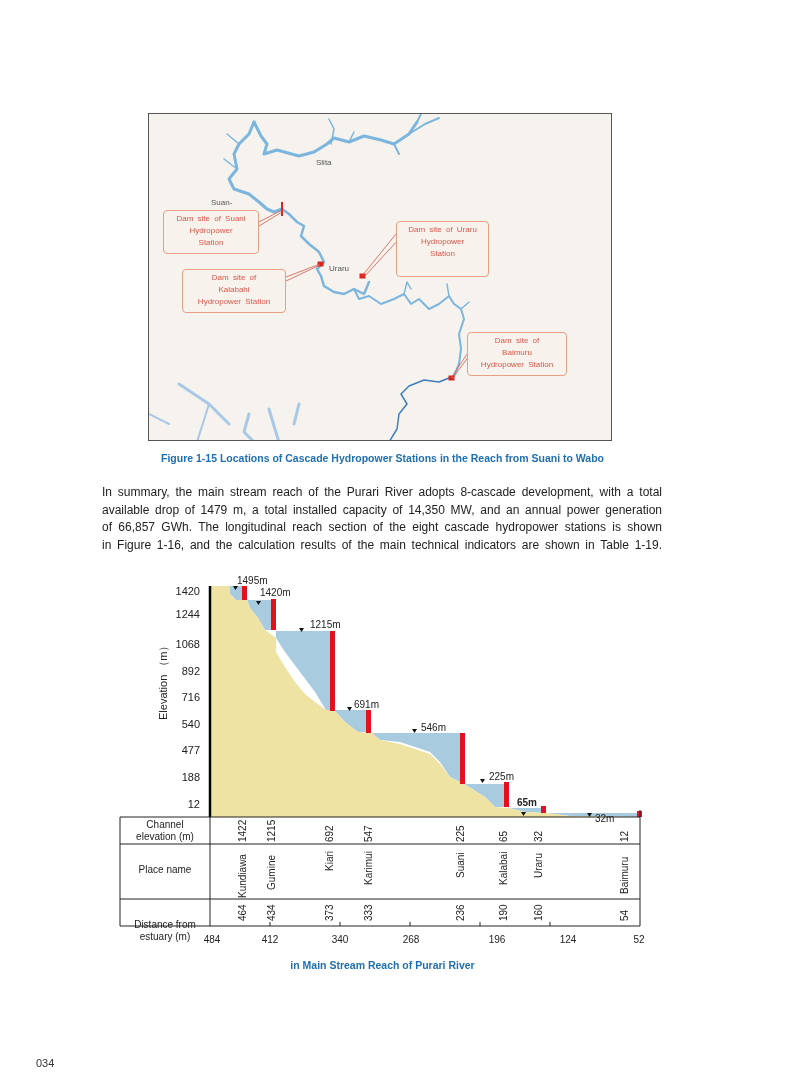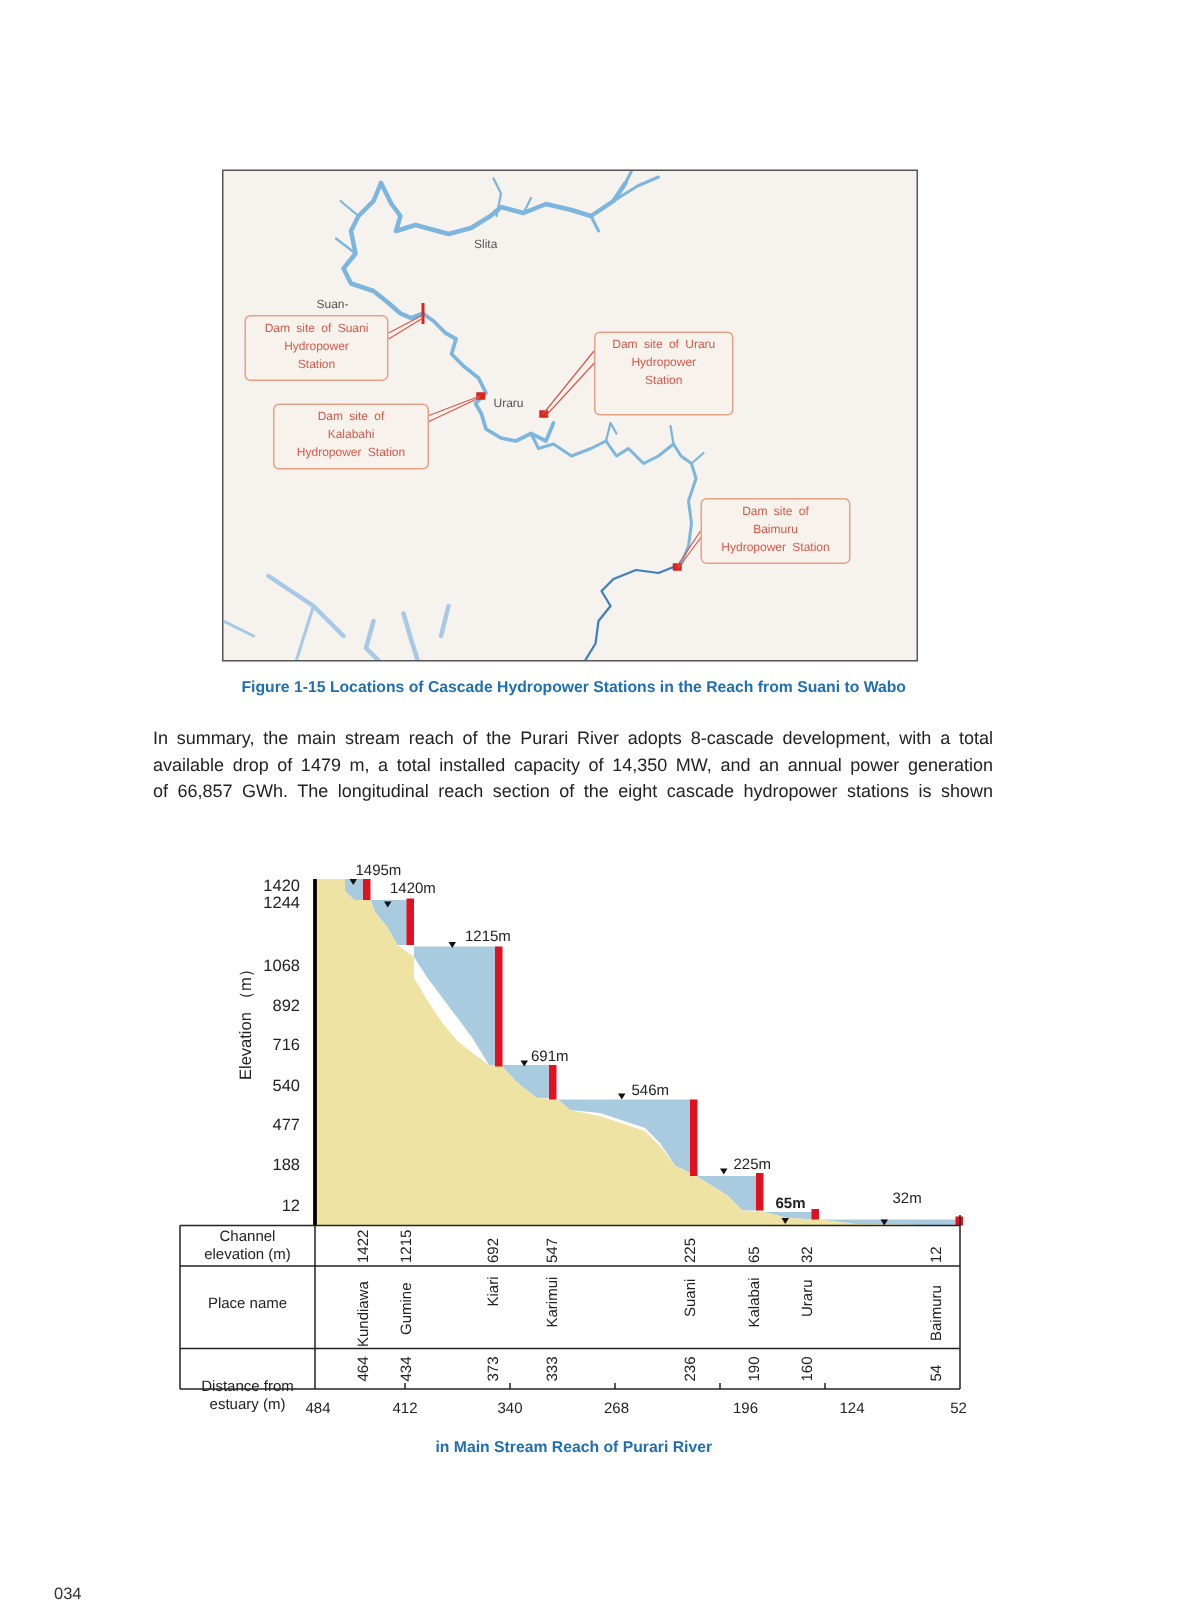--- a/index.html
+++ b/index.html
@@ -91,20 +91,21 @@
     <div>Hydropower Station</div>
   </div>
 </div>
 
 <div class="caption" style="left:100px;top:452px;width:565px;">Figure 1-15   Locations of Cascade Hydropower Stations in the Reach from Suani to Wabo</div>
 
 <div id="summary" class="abs">
   <span>In summary, the main stream reach of the Purari River adopts 8-cascade development, with a total</span>
   <span>available drop of 1479 m, a total installed capacity of 14,350 MW, and an annual power generation</span>
   <span>of 66,857 GWh. The longitudinal reach section of the eight cascade hydropower stations is shown</span>
+  <span>in Figure 1-16, and the calculation results of the main technical indicators are shown in Table 1-19.</span>
 </div>
 
 <div id="chart" class="abs">
   <svg width="560" height="380" style="position:absolute;left:0;top:0;">
 
     <g fill="#a9cbe0">
       <polygon points="130,14 144,14 144,28 136,28 130,22"></polygon>
       <polygon points="147,28 174,28 174,58 165,58 158,46 150,36"></polygon>
       <polygon points="176,59 232,59 232,138 226,138 215,120 200,100 185,80 176,66"></polygon>
       <polygon points="234,138 268,138 268,160 258,160 245,150"></polygon>
@@ -153,39 +154,39 @@
     <g stroke="#222" stroke-width="1">
       <line x1="170" y1="354" x2="170" y2="350"></line>
       <line x1="240" y1="354" x2="240" y2="350"></line>
       <line x1="310" y1="354" x2="310" y2="350"></line>
       <line x1="380" y1="354" x2="380" y2="350"></line>
       <line x1="450" y1="354" x2="450" y2="350"></line>
     </g>
   </svg>
 
   <div class="ytick" style="left:60px;top:13px;">1420</div>
-  <div class="ytick" style="left:60px;top:24px;">1244</div>
+  <div class="ytick" style="left:60px;top:36px;">1244</div>
   <div class="ytick" style="left:60px;top:66px;">1068</div>
   <div class="ytick" style="left:60px;top:93px;">892</div>
   <div class="ytick" style="left:60px;top:119px;">716</div>
   <div class="ytick" style="left:60px;top:146px;">540</div>
   <div class="ytick" style="left:60px;top:172px;">477</div>
   <div class="ytick" style="left:60px;top:199px;">188</div>
   <div class="ytick" style="left:60px;top:226px;">12</div>
 
   <div class="vtext" style="left:56px;top:148px;font-size:11px;">Elevation （m）</div>
 
   <div class="peak" style="left:137px;top:3px;">1495m</div>
   <div class="peak" style="left:160px;top:15px;">1420m</div>
   <div class="peak" style="left:210px;top:47px;">1215m</div>
   <div class="peak" style="left:254px;top:127px;">691m</div>
   <div class="peak" style="left:321px;top:150px;">546m</div>
   <div class="peak" style="left:389px;top:199px;">225m</div>
   <div class="peak" style="left:417px;top:225px;font-weight:bold;">65m</div>
-  <div class="peak" style="left:495px;top:222px;">32m</div>
+  <div class="peak" style="left:495px;top:241px;">32m</div>
 
   <div class="row-head" style="left:20px;top:247px;width:90px;">
     <div>Channel</div>
     <div>elevation (m)</div>
   </div>
   <div class="row-head" style="left:20px;top:292px;width:90px;">Place name</div>
   <div class="row-head" style="left:20px;top:347px;width:90px;">
     <div>Distance from</div>
     <div>estuary (m)</div>
   </div>

